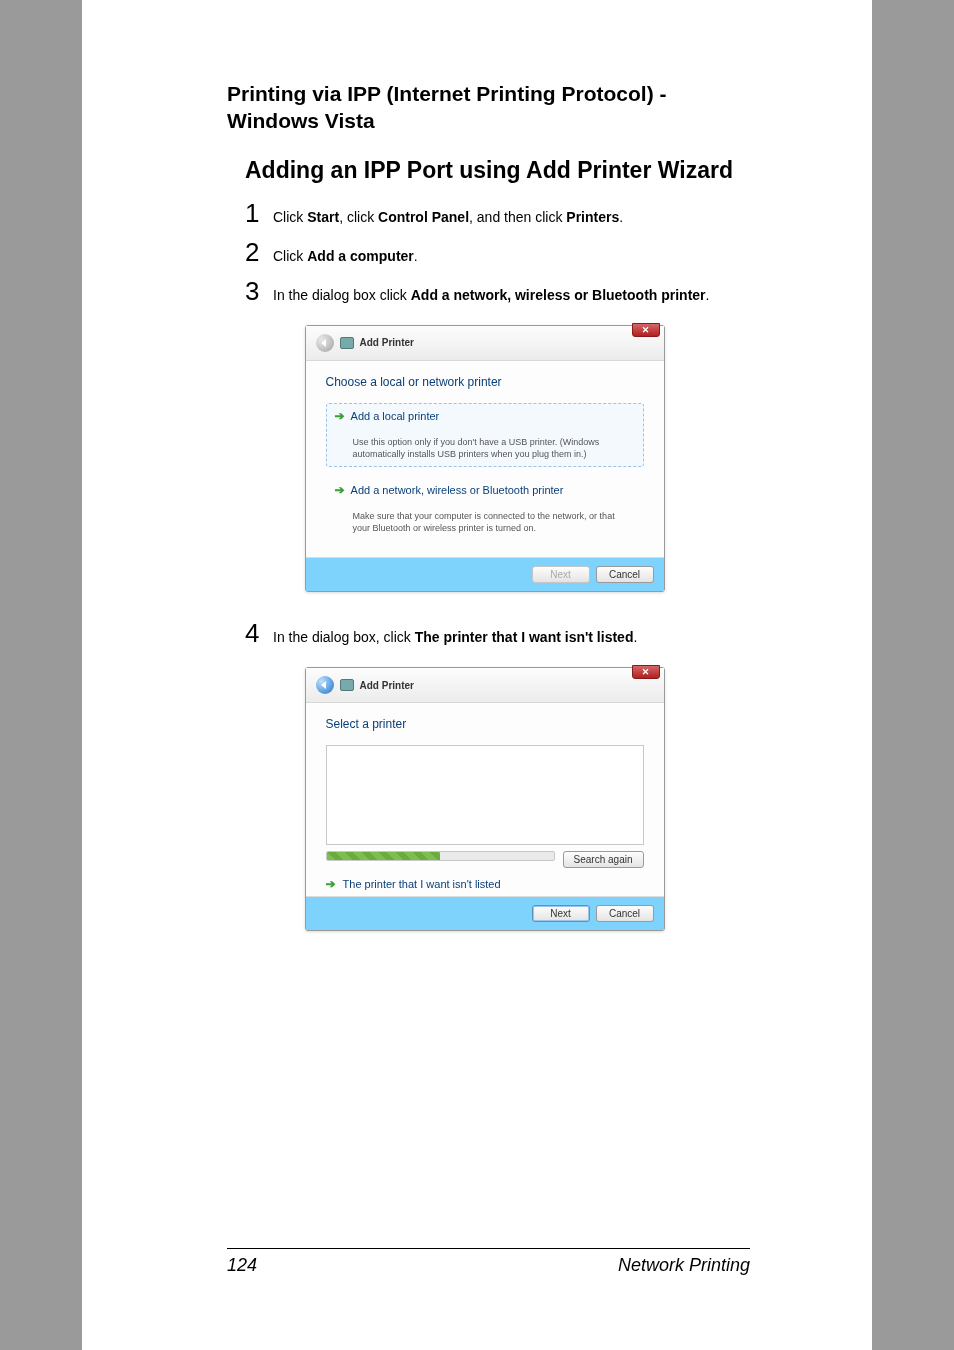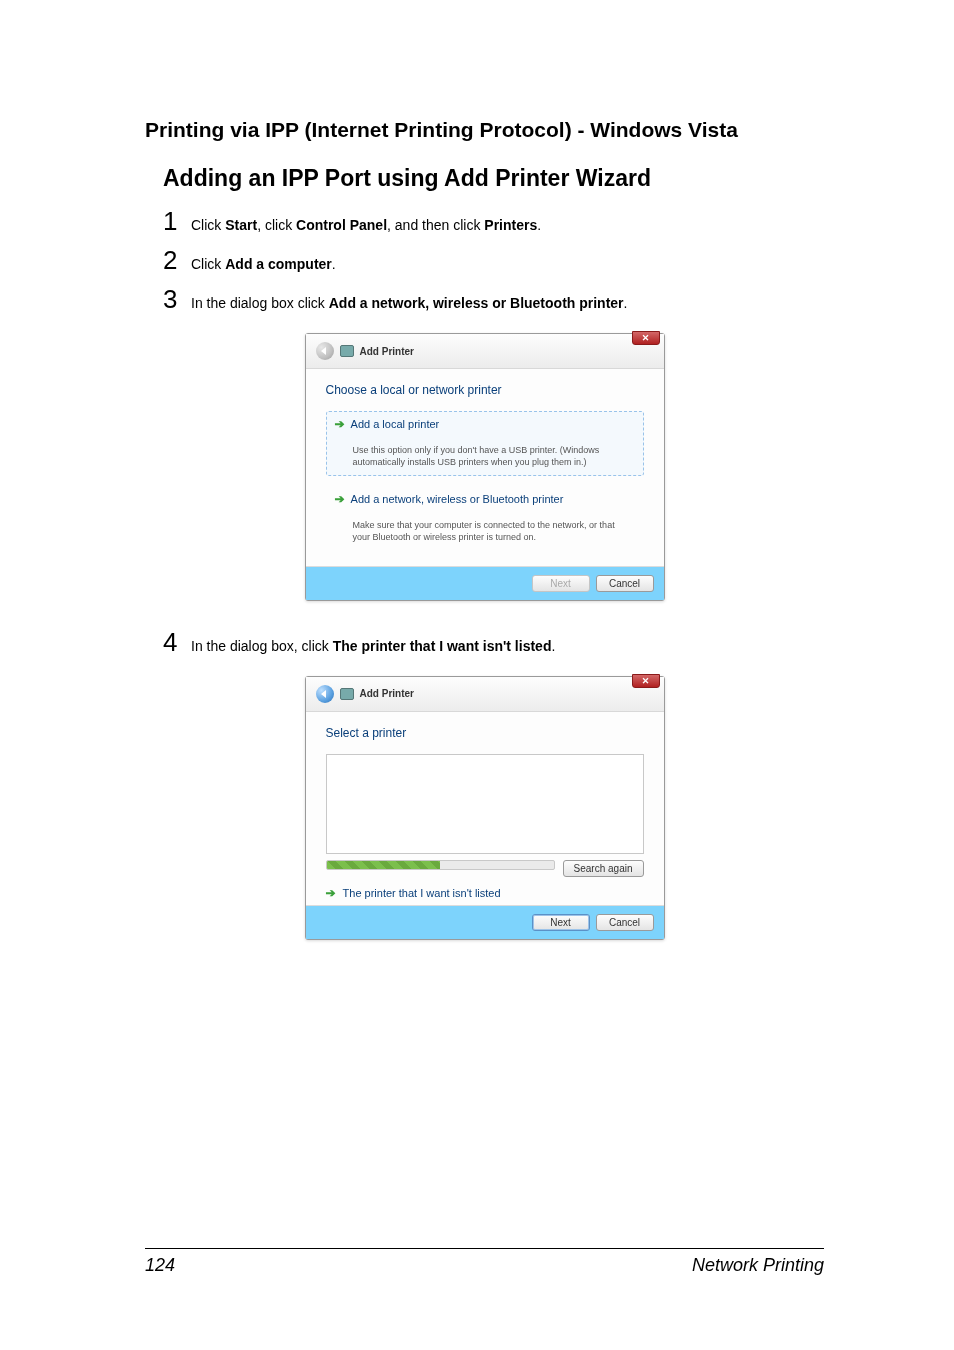--- a/index.html
+++ b/index.html
@@ -2,26 +2,26 @@
 <html><head>
 <meta charset="utf-8">
 <style>
   * { box-sizing: border-box; margin: 0; padding: 0; }
   html, body {
     background: #9a9a9a;
     font-family: Arial, Helvetica, sans-serif;
     color: #000;
   }
   .page {
-    width: 954px;
+    width: 790px;
     height: 1350px;
     margin: 0 auto;
     background: #fff;
     position: relative;
-    padding: 116px 130px 60px 145px;
+    padding: 80px 130px 60px 145px;
   }
   .section-title {
     font-size: 21px;
     font-weight: bold;
     line-height: 1.3;
     margin-bottom: 22px;
   }
   .subsection-title {
     font-size: 23px;
     font-weight: bold;
@@ -200,21 +200,21 @@
     display: flex; gap:7px; align-items:center;
     margin-top: 4px;
   }
   .link-text {
     color: #0a3f7a;
     font-size: 11px;
   }
   .page-footer {
     position: absolute;
     left: 145px;
-    right: 130px;
+    right: 122px;
     bottom: 74px;
     border-top: 1px solid #000;
     padding-top: 6px;
     display: flex;
     justify-content: space-between;
     font-style: italic;
     font-size: 18px;
     font-family: Arial, sans-serif;
   }
 </style>

